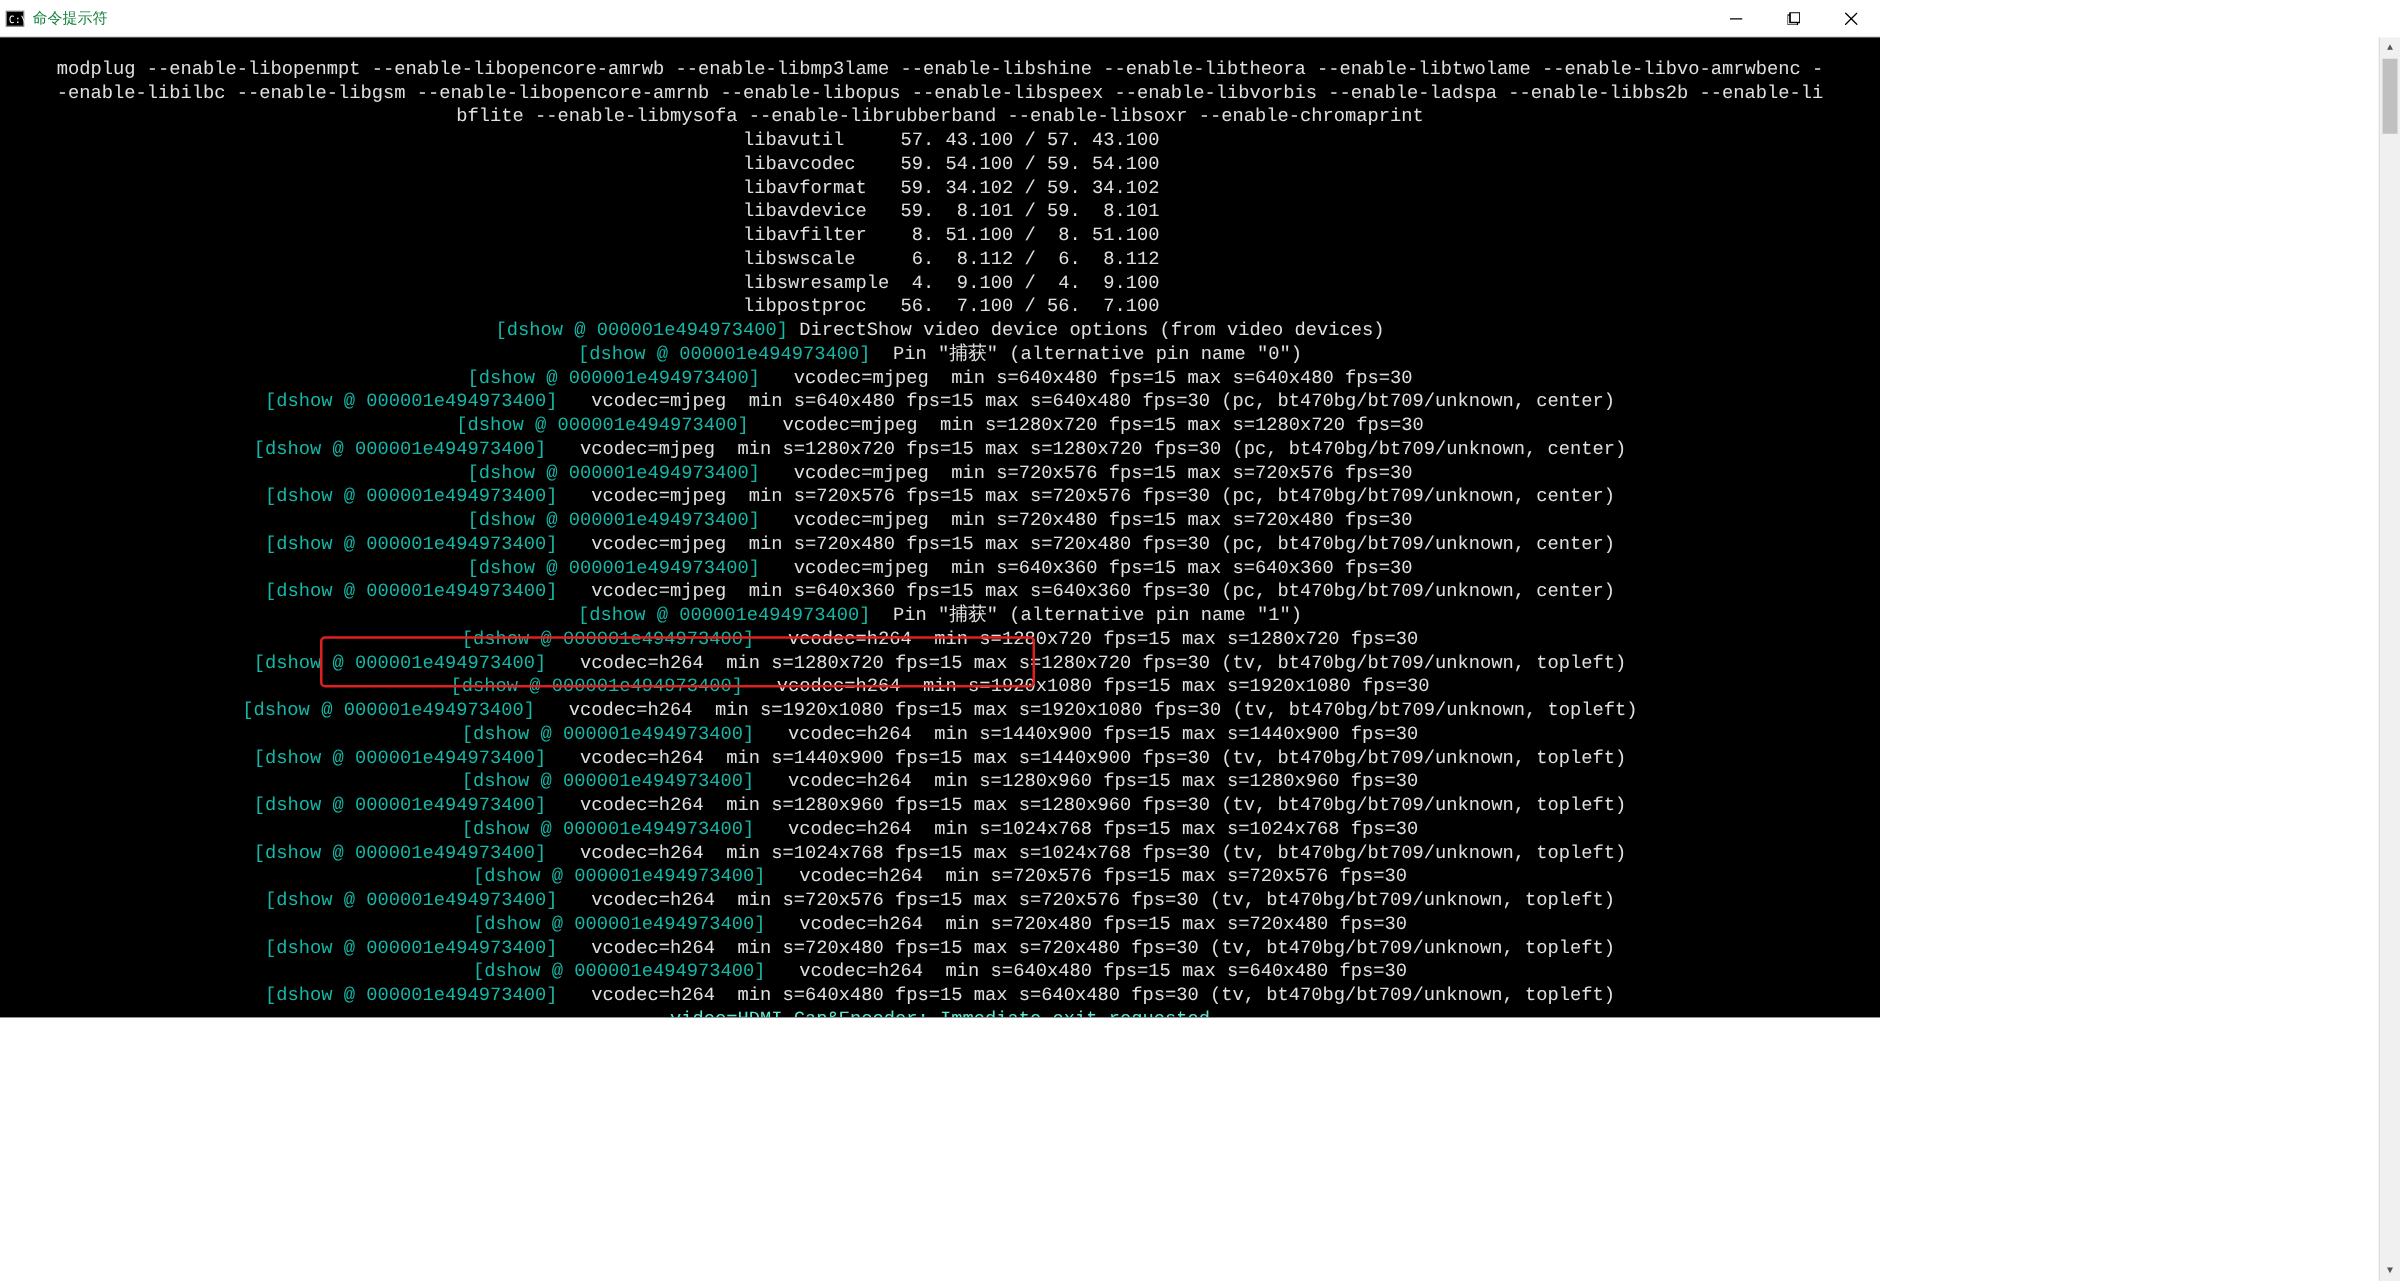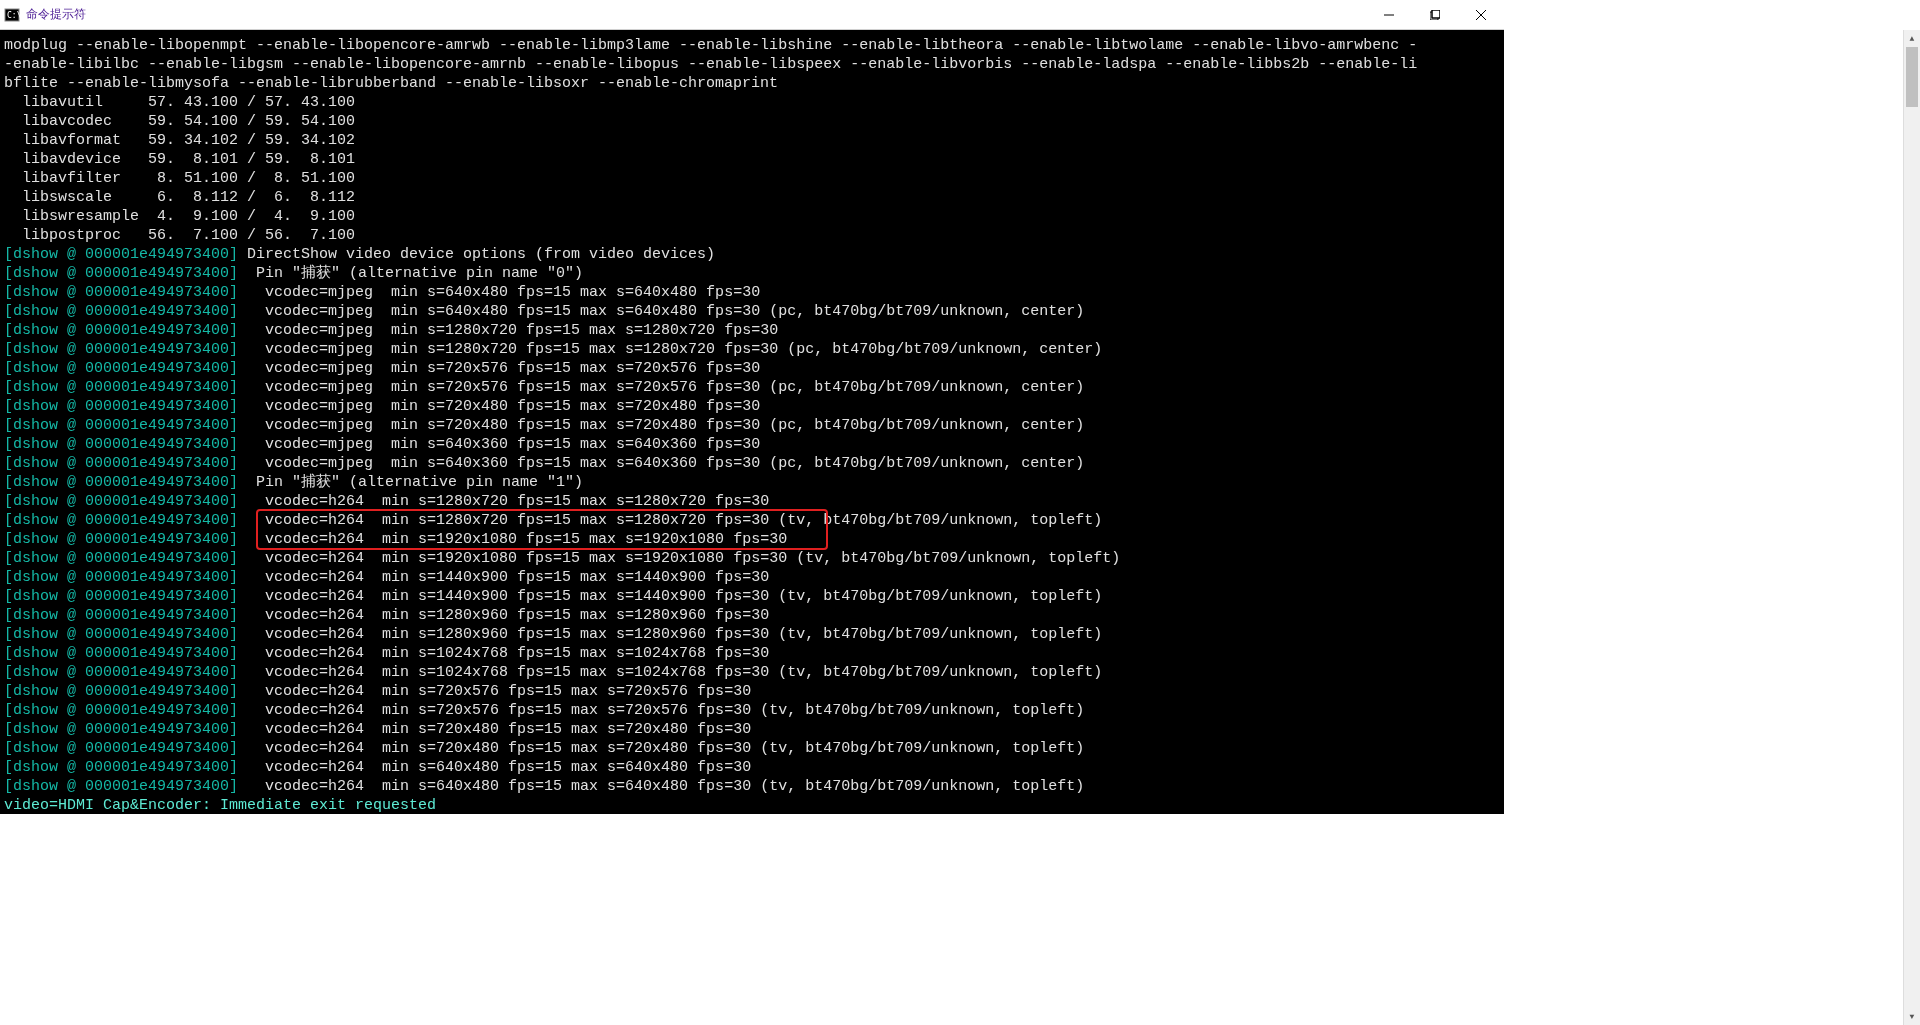--- a/index.html
+++ b/index.html
@@ -32,21 +32,21 @@
     padding-left: 4px;
   }
   .titlebar-icon {
     width: 16px;
     height: 16px;
     display:flex; align-items:center; justify-content:center;
   }
   .titlebar-title {
     font-family: Liberation Mono, monospace;
     font-size: 12px;
-    color: #4c1d95;
+    color: #15803d;
   }
   .titlebar-controls {
     display: flex;
     align-items: center;
   }
   .titlebar-btn {
     width: 46px;
     height: 30px;
     display: flex;
     align-items: center;
@@ -55,24 +55,25 @@
     font-size: 10px;
     cursor: pointer;
   }
   .titlebar-btn svg { stroke: #000; stroke-width:1; fill:none; }
   .terminal {
     flex: 1;
     background: #000;
     color: #cccccc;
     font-size: 15px;
     line-height: 19px;
-    padding: 6px 4px;
+    padding: 16px 4px;
     white-space: pre;
     overflow: hidden;
     position: relative;
+    text-align: center;
   }
   .scrollbar {
     position:absolute;
     right:0; top:30px; bottom:0;
     width:17px;
     background:#f0f0f0;
     border-left:1px solid #ddd;
   }
   .scrollbar-track{ position:absolute; top:17px; bottom:17px; left:0; right:0; background:#f0f0f0;}
   .scrollbar-thumb{ position:absolute; top:0; left:2px; right:2px; height:60px; background:#c0c0c0; border-radius:0;}

